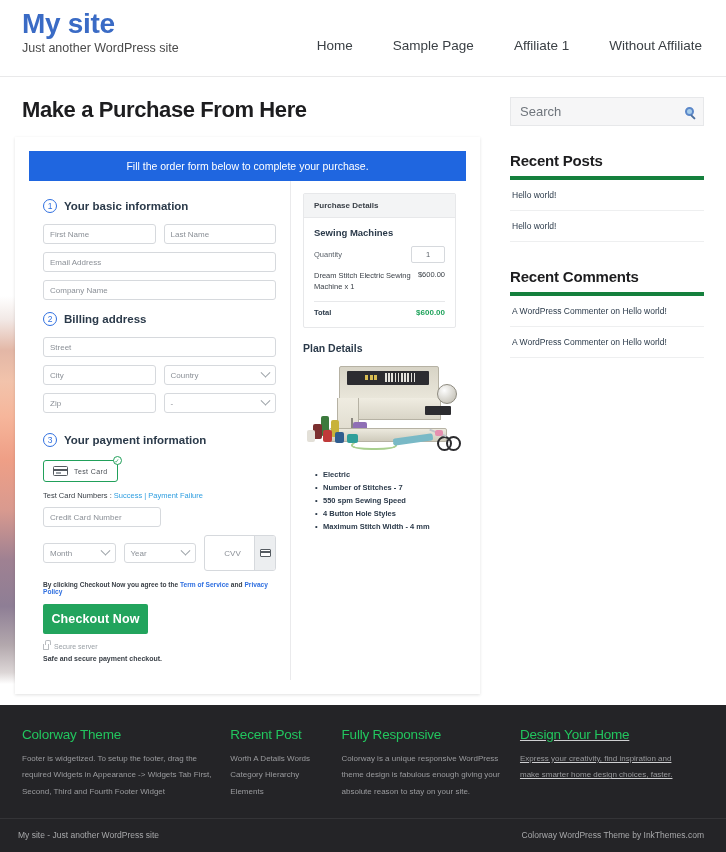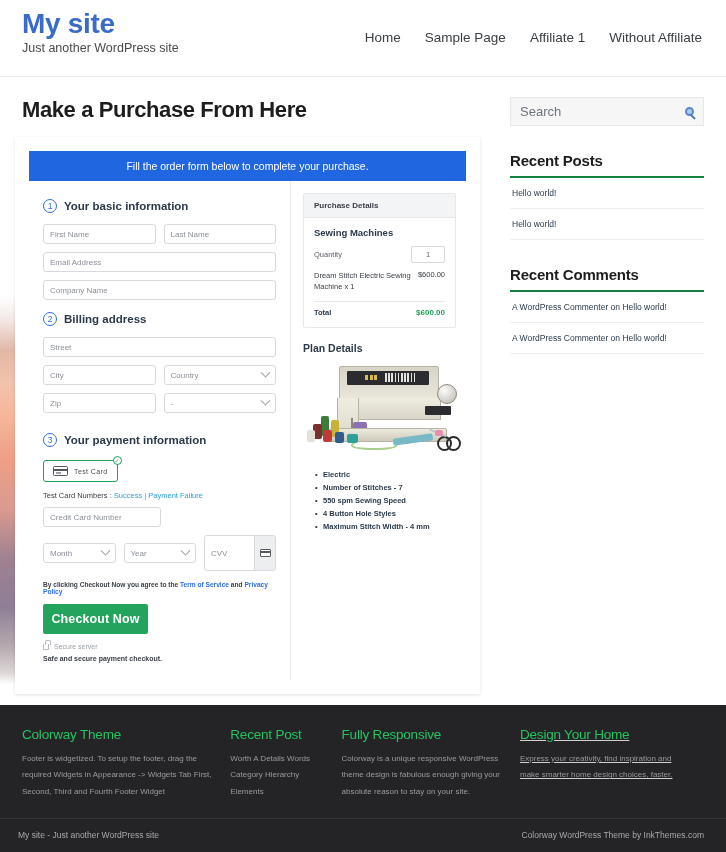--- a/index.html
+++ b/index.html
@@ -32,22 +32,22 @@
     line-height: 1.05;
     letter-spacing: -0.3px;
   }
   .site-tagline {
     font-size: 12.5px;
     color: #4a4a4a;
     margin-top: 3px;
   }
   .main-nav {
     display: flex;
-    gap: 24px;
-    padding-top: 30px;
+    gap: 40px;
+    padding-top: 38px;
     padding-right: 2px;
     justify-content: space-between;
   }
   .nav-item {
     font-size: 13.5px;
     color: #3b4045;
     text-decoration: none;
     white-space: nowrap;
     cursor: pointer;
   }
@@ -142,21 +142,21 @@
     border-radius: 3px;
     height: 20px;
     font-size: 8px;
     color: #8b9097;
     padding: 0 6px;
     display: flex;
     align-items: center;
     background:#fff;
     margin-bottom: 8px;
   }
-  .row2 { display: flex; gap: 8px; }
+  .row2 { display: flex; gap: 8px; text-align: center; }
   .row2 > .fld { flex: 1 1 0; }
   .sel { justify-content: space-between; }
   .caret {
     width: 7px; height: 7px;
     border-right: 1px solid #9aa0a6;
     border-bottom: 1px solid #9aa0a6;
     transform: rotate(45deg) translate(-2px,-2px);
     flex: 0 0 auto;
   }
 
@@ -342,21 +342,21 @@
     padding: 0 9px; margin-bottom:26px;
   }
   .search-ph { font-size:13px; color:#6f757c;}
   .mag {
     width:9px;height:9px;border:2px solid #5b87c9;border-radius:50%;
     position:relative; display:inline-block; background:#a7cdea;
   }
   .mag::after{content:"";position:absolute;right:-4px;bottom:-4px;width:6px;height:2px;background:#4b6f9e;transform:rotate(45deg);border-radius:1px;}
   .widget-title {
     font-size:15px; font-weight:bold; color:#1d1d1f; letter-spacing:-0.2px;
-    padding-bottom:7px; border-bottom:2px solid #15803d; margin:0 0 0 0;
+    padding-bottom:7px; border-bottom:4px solid #15803d; margin:0 0 0 0;
   }
   .widget-list { list-style:none; margin:0; padding:0;}
   .widget-list li {
     font-size:8.5px; color:#2b3a4a;
     padding:10px 2px; border-bottom:1px solid #eeeff0;
     cursor:pointer;
   }
   .widget-gap { height:26px; }
 
   

